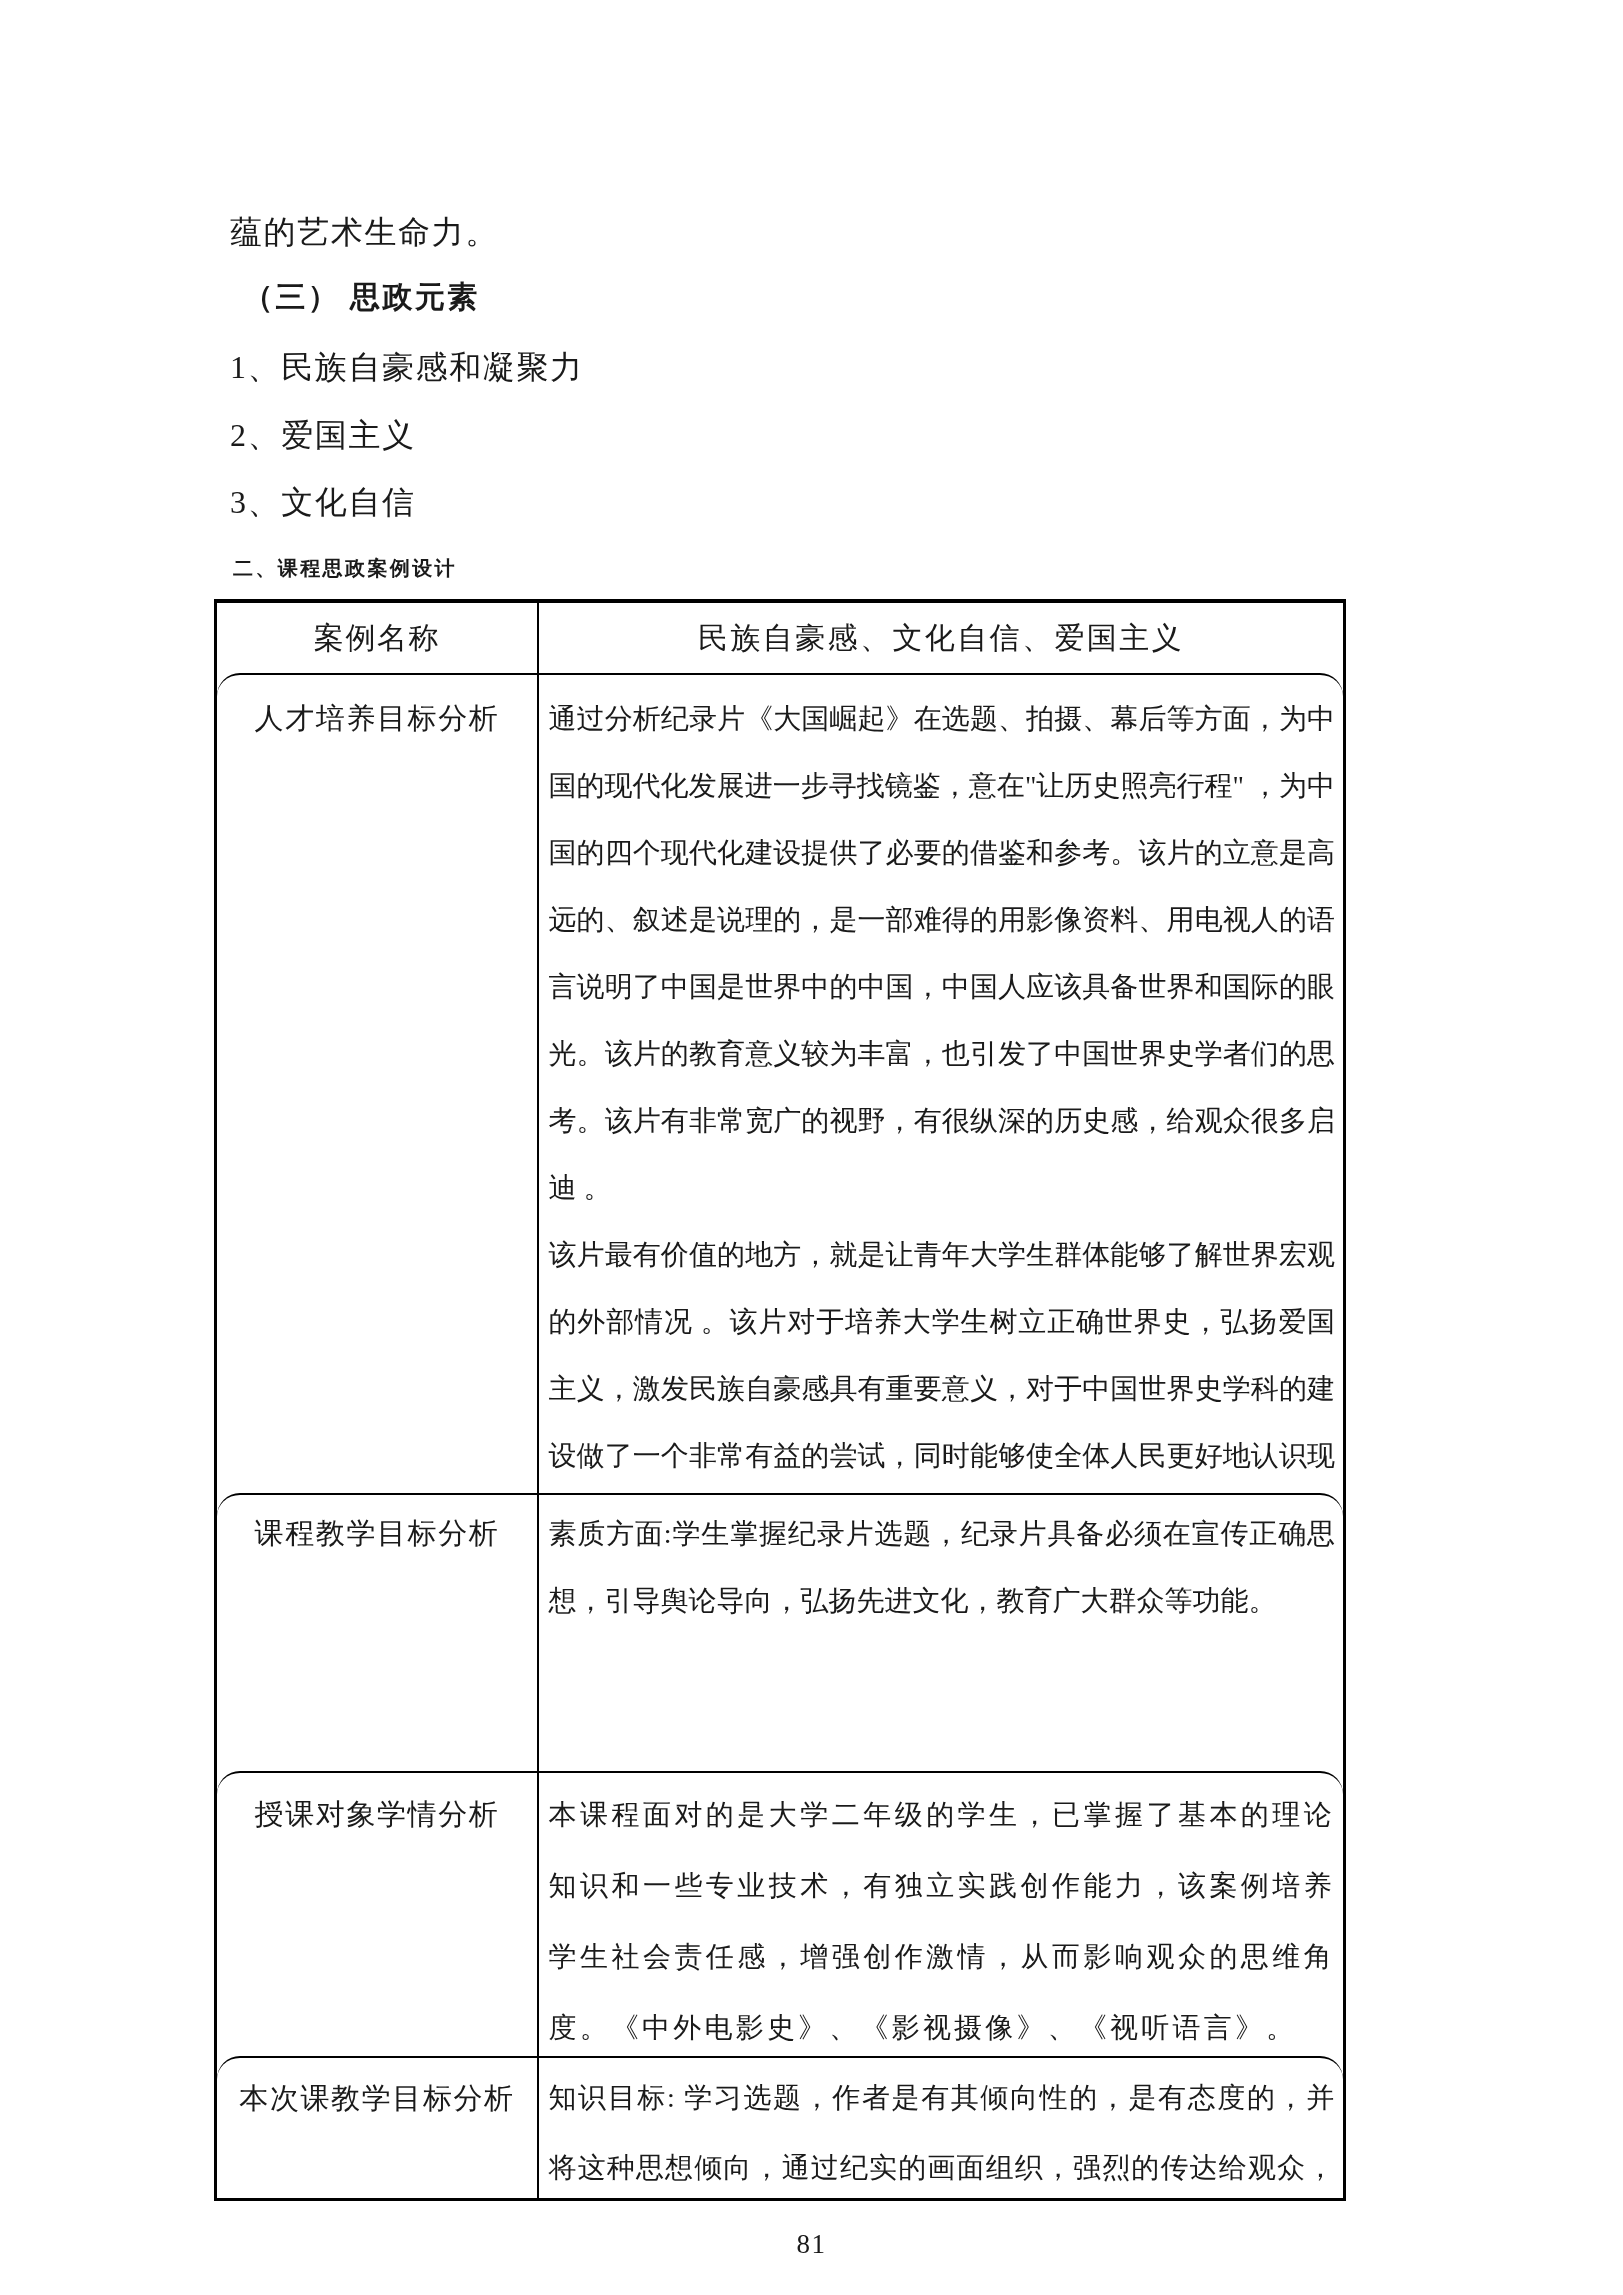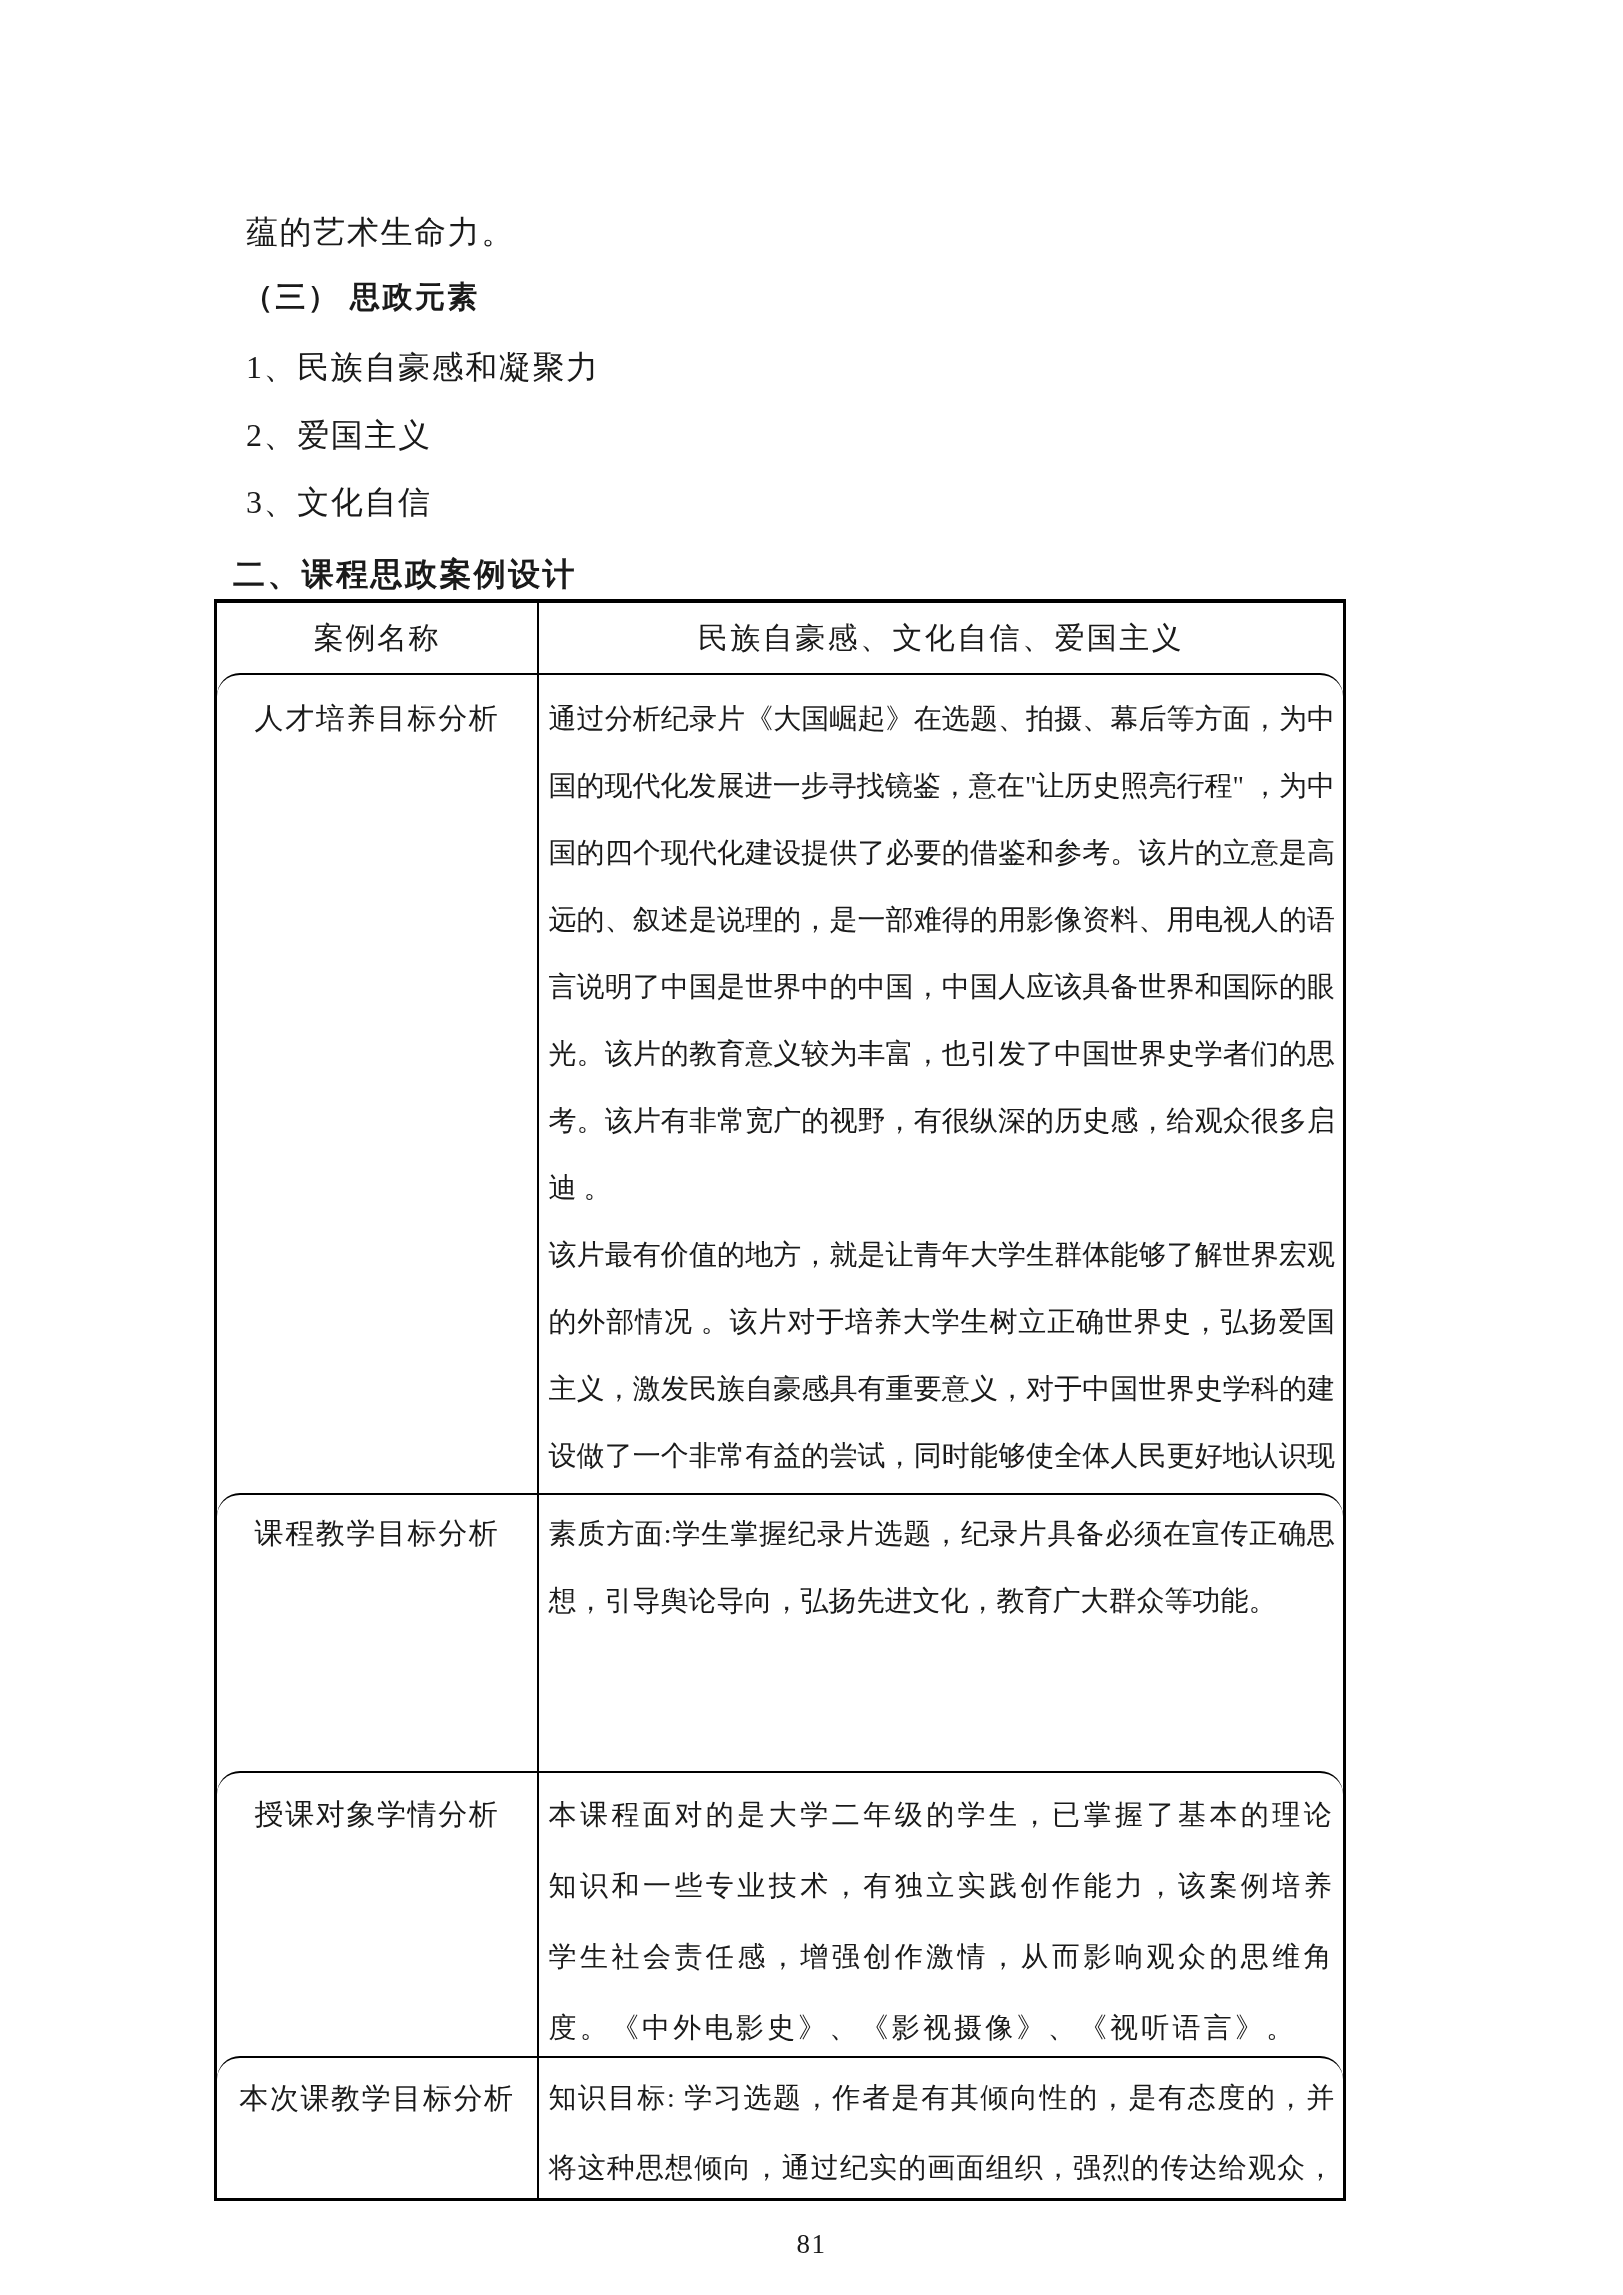--- a/index.html
+++ b/index.html
@@ -6,21 +6,21 @@
   .page {
     position:relative;
     width:1623px; height:2295px;
     background:#ffffff;
     color:#1a1a1a;
     font-family:"Liberation Serif","DejaVu Serif",serif;
     overflow:hidden;
   }
   .intro-line {
     position:absolute;
-    left:246px;
+    left:230px;
     font-size:32px;
     line-height:1.05;
     letter-spacing:1.6px;
     white-space:nowrap;
   }
   .intro-line.bold { font-weight:700; font-size:30px; letter-spacing:2.4px; }
   .t-wrap {
     position:absolute;
     left:214px; top:599px;
     width:1132px; height:1602px;
@@ -96,21 +96,21 @@
   <div class="intro-line" style="top:216px;">蕴的艺术生命力。</div>
 
   <div class="intro-line bold" style="top:281px; left:243px;">（三） 思政元素</div>
 
   <div class="intro-line" style="top:351px;">1、民族自豪感和凝聚力</div>
 
   <div class="intro-line" style="top:419px;">2、爱国主义</div>
 
   <div class="intro-line" style="top:486px;">3、文化自信</div>
 
-  <div class="intro-line bold" style="top:558px; left:233px; font-size:32px;">二、课程思政案例设计</div>
+  <div class="intro-line bold" style="top:558px; left:233px; font-size:20px;">二、课程思政案例设计</div>
 
   <div class="t-wrap">
 
     <div class="trow row-header first">
       <div class="cell cell-label">
         <span>案例名称</span>
       </div>
       <div class="cell cell-body">
         <span>民族自豪感、文化自信、爱国主义</span>
       </div>

